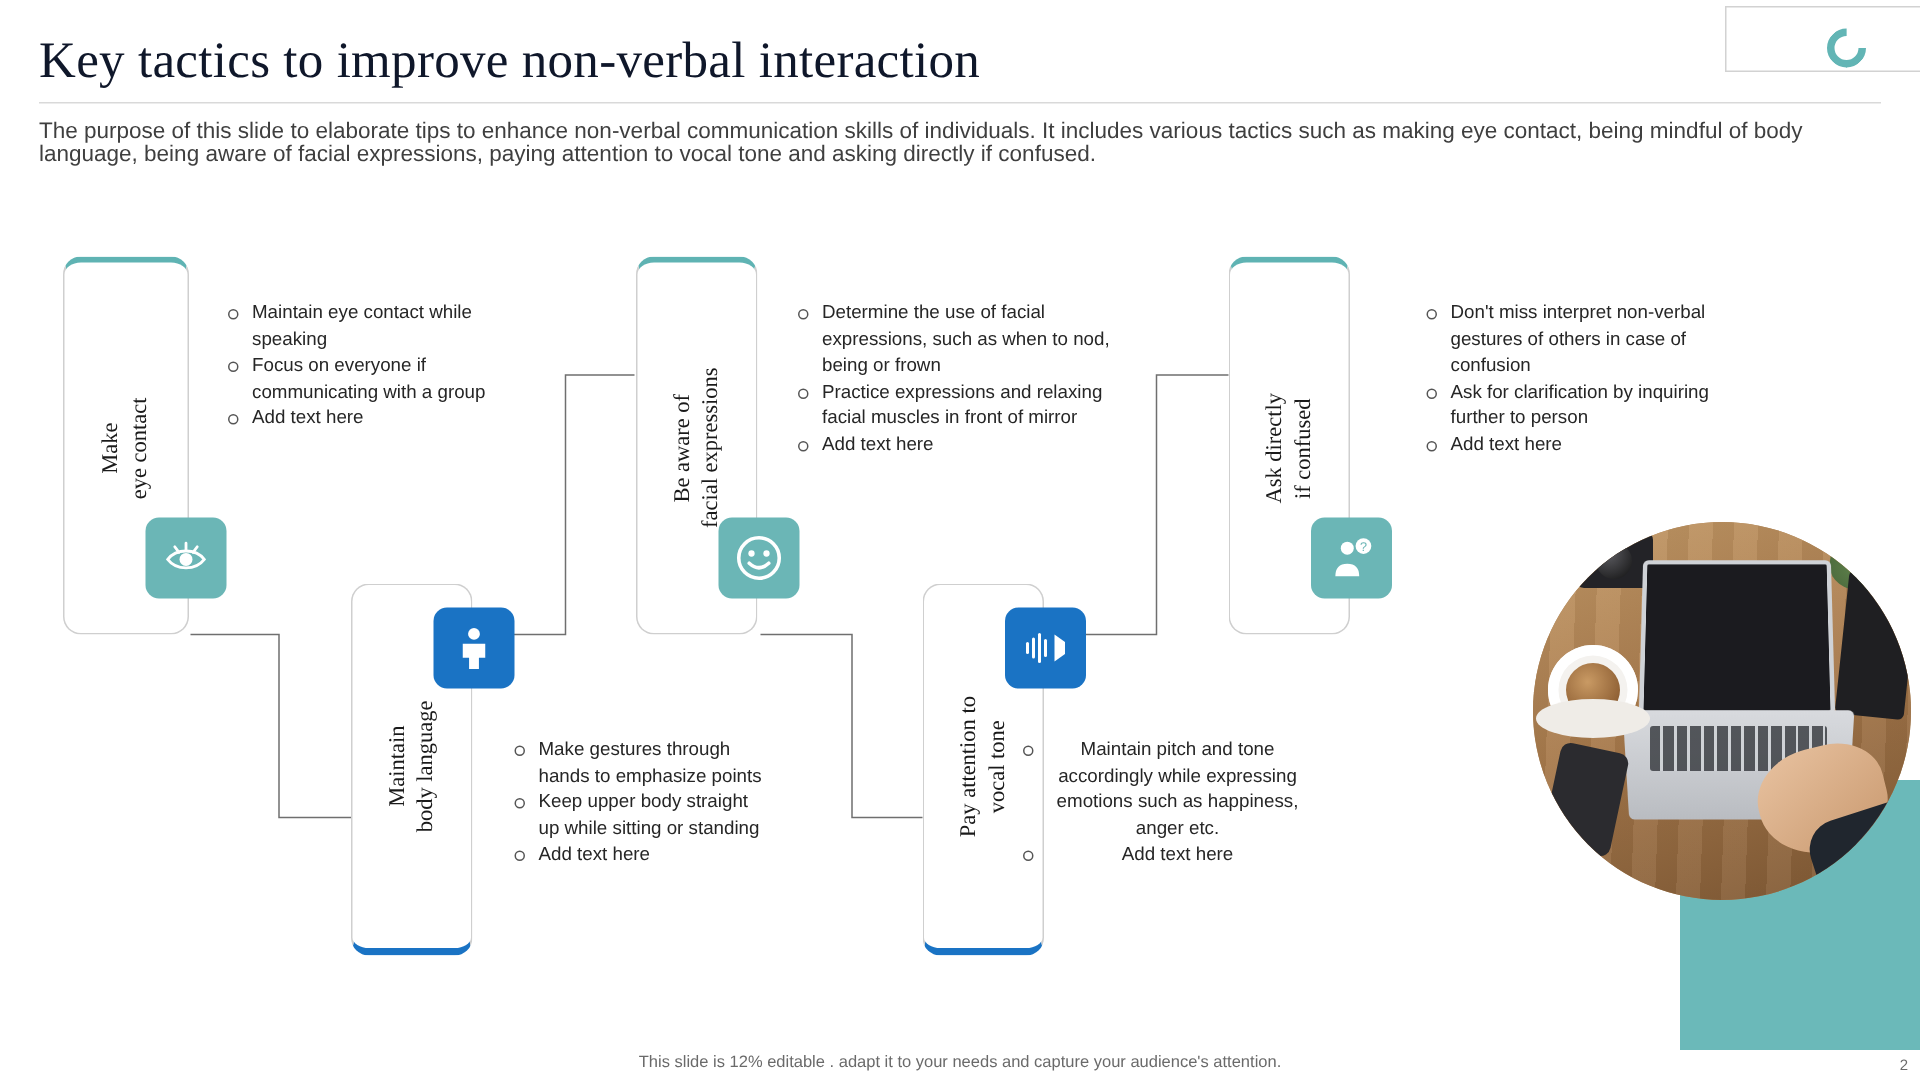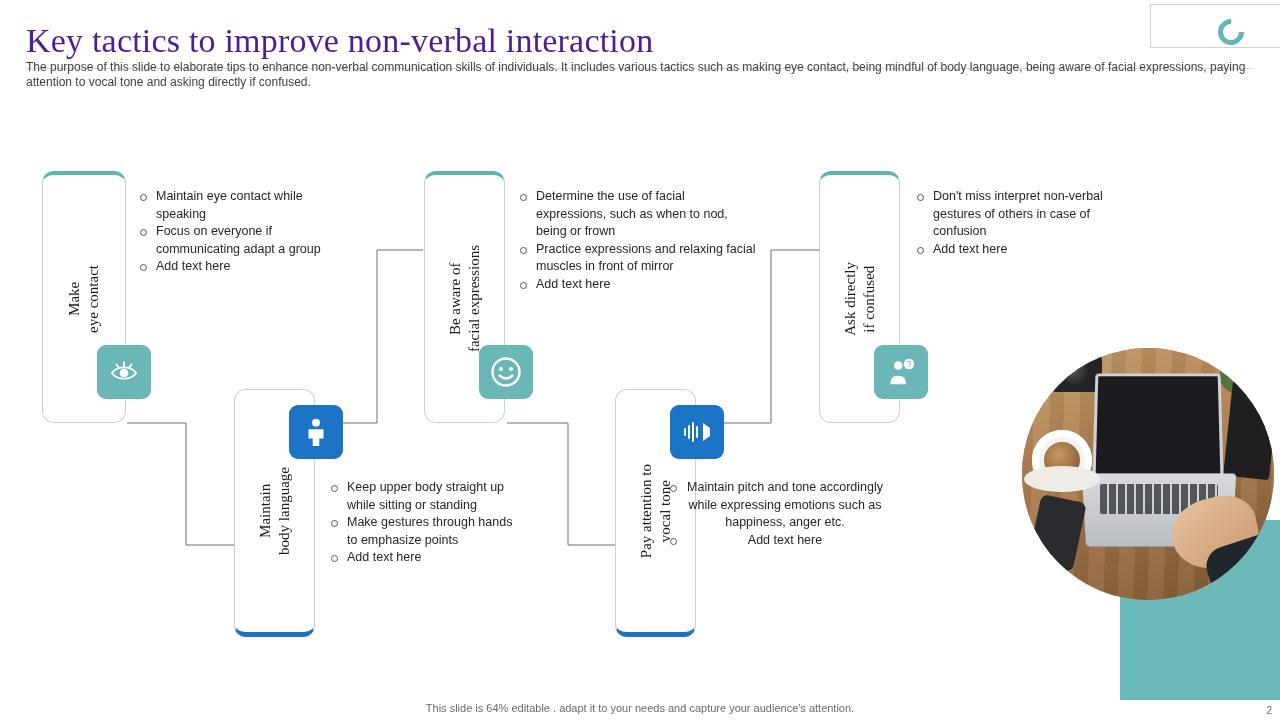--- a/index.html
+++ b/index.html
@@ -11,35 +11,35 @@
     position: relative;
     overflow: hidden;
   }
 
   
   .title {
     position: absolute;
     left: 26px; top: 22px;
     font-family: "Liberation Serif", serif;
     font-size: 34px;
-    color: #4c1d95;
+    color: #0f172a;
     letter-spacing: .2px;
     white-space: nowrap;
   }
   .title-rule {
     position: absolute;
     left: 26px; top: 68px;
     width: 1228px; height: 1px;
     background: #d9d9d9;
   }
   .subtitle {
     position: absolute;
-    left: 26px; top: 60px;
+    left: 26px; top: 80px;
     width: 1230px;
-    font-size: 12px;
+    font-size: 15px;
     line-height: 15px;
     color: #3f3f3f;
   }
 
   
   .logo-box {
     position: absolute;
     right: 0; top: 4px;
     width: 130px; height: 44px;
     border: 1px solid #d2d2d2;
@@ -201,21 +201,21 @@
   .icon-tile.blue { background: #1a73c4; }
   .icon-tile svg { display: block; }
 
   
   .bullets {
     position: absolute;
     font-size: 12.5px;
     line-height: 17.6px;
     color: #262626;
   }
-  .bullets ul { list-style: none; margin: 4px; padding: 0; }
+  .bullets ul { list-style: none; margin: 16px; padding: 0; }
   .bullets li {
     position: relative;
     padding-left: 16px;
     margin: 0 0 0 0;
   }
   .bullets li:before {
     content: "";
     position: absolute;
     left: 0; top: 6px;
     width: 5px; height: 5px;
@@ -284,39 +284,39 @@
 <div class="icon-tile teal" style="left:97px; top:345px;">
   <svg width="30" height="30" viewBox="0 0 32 32">
     <path d="M3 17 C9 9 23 9 29 17 C23 25 9 25 3 17 Z" fill="none" stroke="#fff" stroke-width="2"></path>
     <circle cx="16" cy="17" r="4.6" fill="#fff"></circle>
     <path d="M8 8 L11 12 M16 5.5 L16 10.5 M24 8 L21 12" stroke="#fff" stroke-width="2" stroke-linecap="round"></path>
   </svg>
 </div>
 <div class="bullets" style="left:136px; top:184px; width:205px;">
   <ul>
     <li>Maintain eye contact while speaking</li>
-    <li>Focus on everyone if communicating adapt a group</li>
+    <li>Focus on everyone if communicating with a group</li>
     <li>Add text here</li>
   </ul>
 </div>
 
 <div class="node bot-blue" style="left:234px; top:389px; width:81px; height:248px;">
   <span class="node-label">Maintain
 body language</span>
 </div>
 <div class="icon-tile blue" style="left:289px; top:405px;">
   <svg width="28" height="30" viewBox="0 0 28 32">
     <circle cx="14" cy="6" r="4.2" fill="#fff"></circle>
     <path d="M6 13 h16 v10 h-4.5 v8 h-7 v-8 H6 Z" fill="#fff"></path>
   </svg>
 </div>
 <div class="bullets" style="left:327px; top:475px; width:200px;">
   <ul>
+    <li>Make gestures through hands to emphasize points</li>
     <li>Keep upper body straight up while sitting or standing</li>
-    <li>Make gestures through hands to emphasize points</li>
     <li>Add text here</li>
   </ul>
 </div>
 
 <div class="node top-teal" style="left:424px; top:171px; width:81px; height:252px;">
   <span class="node-label">Be aware of
 facial expressions</span>
 </div>
 <div class="icon-tile teal" style="left:479px; top:345px;">
   <svg width="32" height="32" viewBox="0 0 32 32">
@@ -361,21 +361,22 @@
 if confused</span>
 </div>
 <div class="icon-tile teal" style="left:874px; top:345px;">
   <svg width="30" height="30" viewBox="0 0 32 32">
     <circle cx="13" cy="9" r="4.6" fill="#fff"></circle>
     <path d="M4.5 29 q0 -9 8.5 -9 q8.5 0 8.5 9 Z" fill="#fff"></path>
     <circle cx="24.5" cy="7.5" r="5.6" fill="#fff"></circle>
     <text x="24.5" y="11" font-size="9" font-family="Liberation Sans, sans-serif" fill="#6bb6b6" text-anchor="middle">?</text>
   </svg>
 </div>
-<div class="bullets" style="left:913px; top:184px; width:222px;">
+<div class="bullets" style="left:935px; top:184px; width:222px;">
   <ul>
     <li>Don't miss interpret non-verbal gestures of others in case of confusion</li>
-    <li>Add text here</li>
-  </ul>
-</div>
-
-<div class="footer-note">This slide is 64% editable . adapt it to your needs and capture your audience's attention.</div>
+    <li>Ask for clarification by inquiring further to person</li>
+    <li>Add text here</li>
+  </ul>
+</div>
+
+<div class="footer-note">This slide is 12% editable . adapt it to your needs and capture your audience's attention.</div>
 <div class="page-num">2</div>
 
 </body></html>

